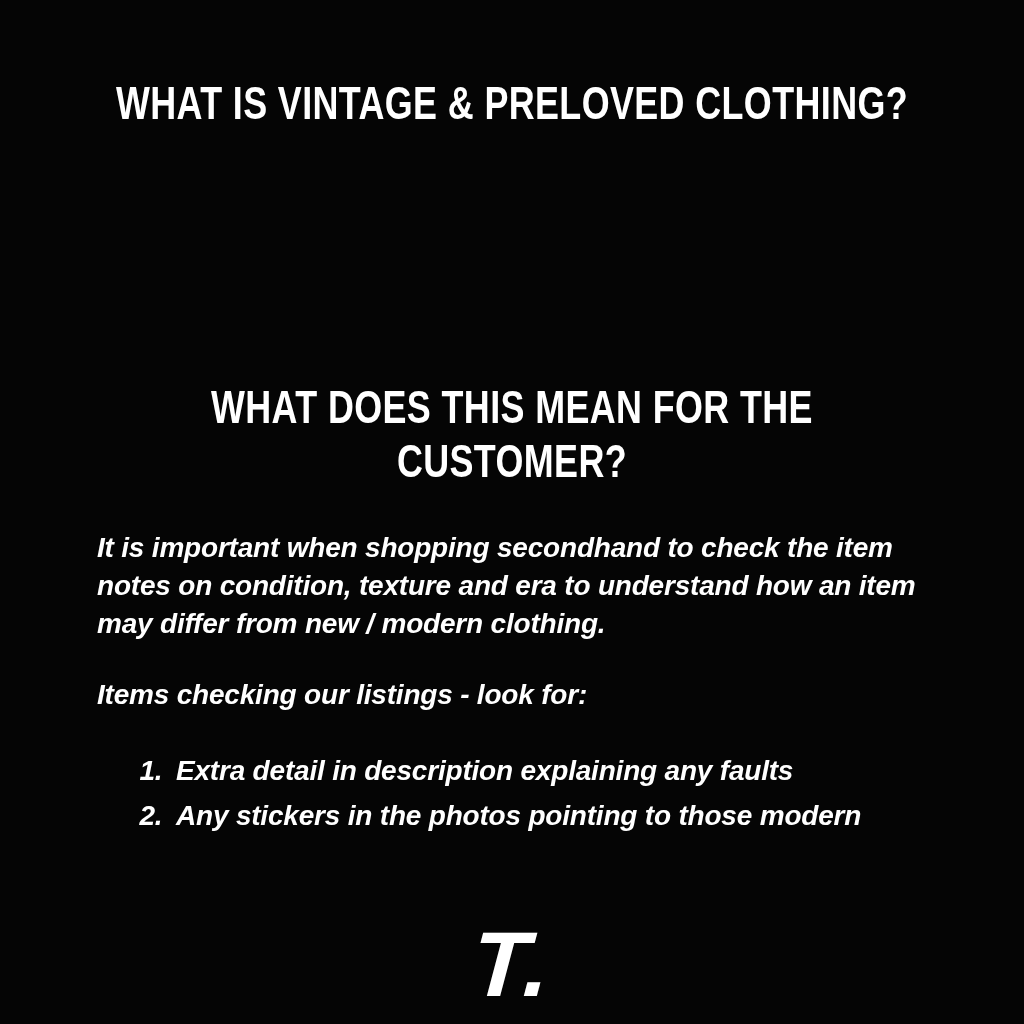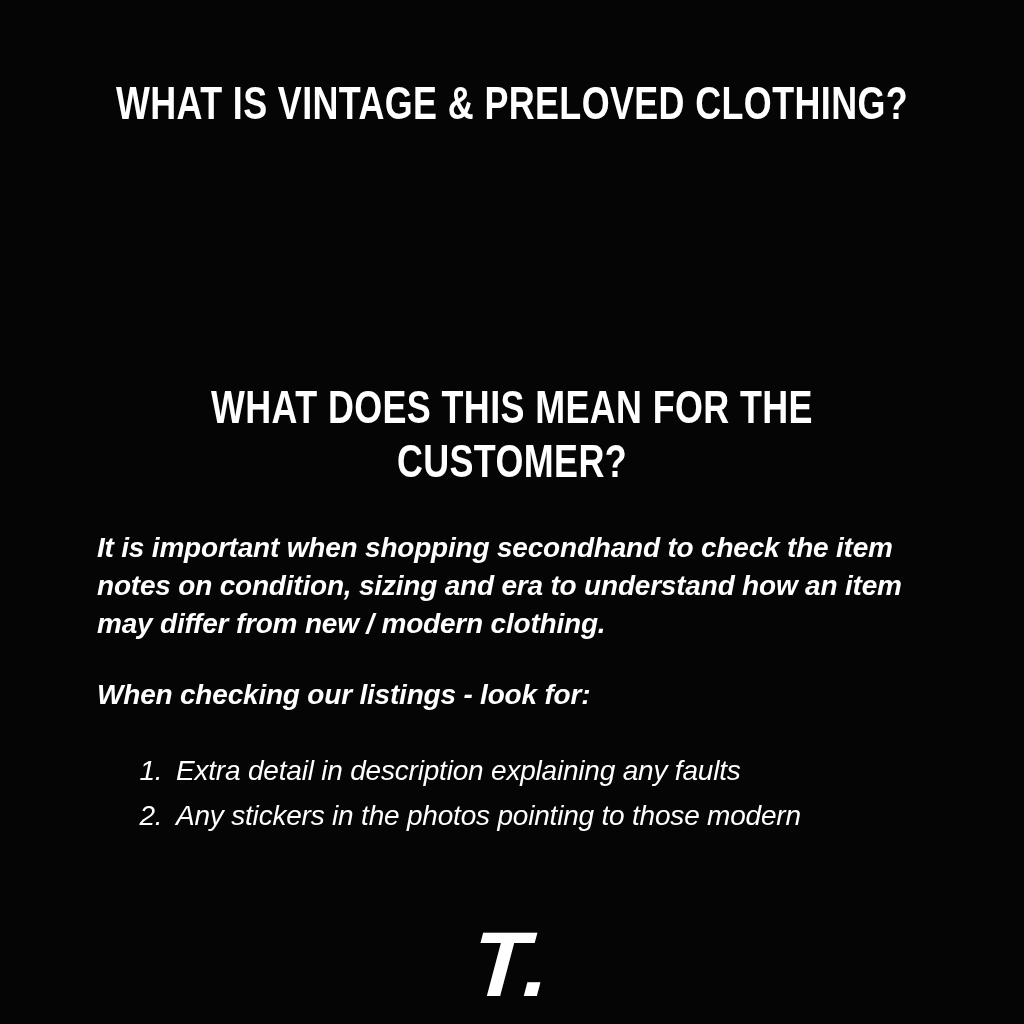--- a/index.html
+++ b/index.html
@@ -58,21 +58,21 @@
   .para1 { top: 191px; }
   .para2 { top: 529px; }
   .listings-intro { top: 676px; }
   .fault-list {
     position: absolute;
     top: 748px;
     left: 128px;
     width: 840px;
     margin: 0;
     padding: 0 0 0 42px;
-    font-weight: normal;
+    font-weight: bold;
     font-style: italic;
     font-size: 28px;
     line-height: 45px;
     letter-spacing: -0.2px;
   }
   .fault-list li {
     padding-left: 6px;
   }
   .logo {
     position: absolute;
@@ -93,24 +93,24 @@
 
 <div class="canvas">
 
   <h1 class="heading title">WHAT IS VINTAGE &amp; PRELOVED CLOTHING?</h1>
 
 
   <h2 class="heading wrap2 heading2">WHAT DOES THIS MEAN FOR THE
 CUSTOMER?</h2>
 
   <p class="bodytext para2">It is important when shopping secondhand to check the item
-notes on condition, sizing and era to understand how an item
+notes on condition, texture and era to understand how an item
 may differ from new / modern clothing.</p>
 
-  <p class="bodytext listings-intro">When checking our listings - look for:</p>
+  <p class="bodytext listings-intro">Items checking our listings - look for:</p>
 
   <ol class="fault-list">
     <li>Extra detail in description explaining any faults</li>
     <li>Any stickers in the photos pointing to those modern</li>
   </ol>
 
   <div class="logo">T.</div>
 
 </div>
 

